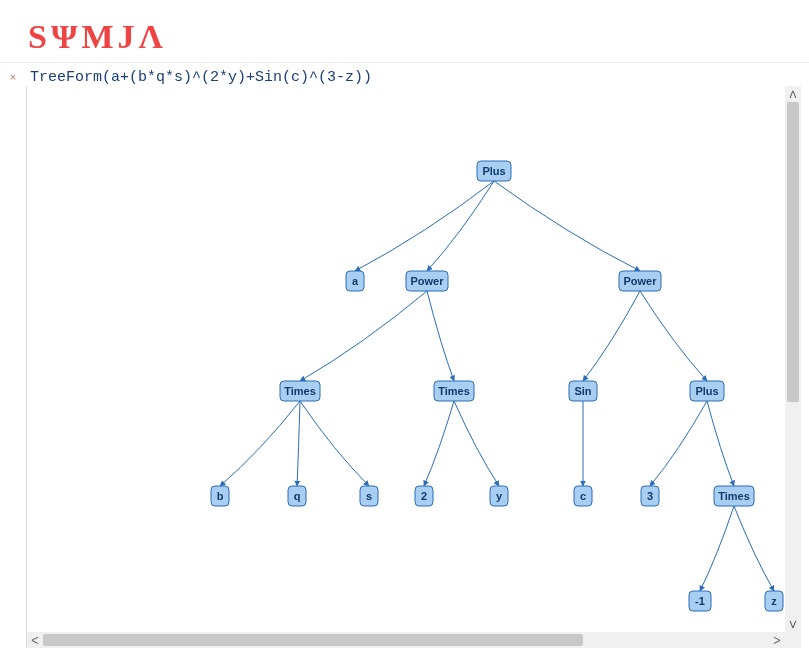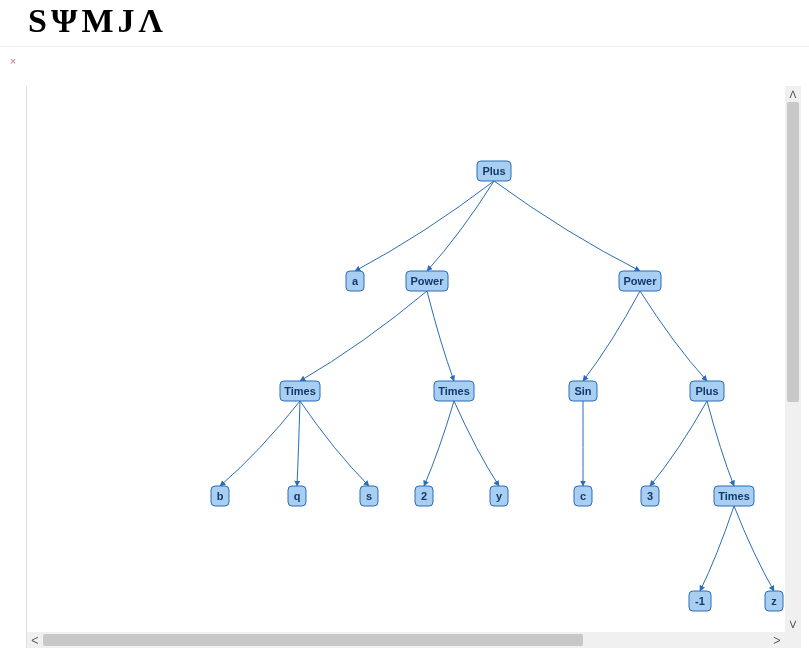--- a/index.html
+++ b/index.html
@@ -10,22 +10,22 @@
     width: 809px;
     height: 656px;
     overflow: hidden;
     position: relative;
   }
   .logo {
     font-family: 'Times New Roman', serif;
     font-size: 34px;
     font-weight: 600;
     letter-spacing: 4px;
-    padding: 2px 0 6px 28px;
-    color: #000000;
+    padding: 18px 0 6px 28px;
+    color: #ef4444;
   }
   .input-row {
     display: flex;
     align-items: flex-start;
     padding: 6px 0 0 0;
     border-top: 1px solid #eee;
   }
   .close-x {
     width: 26px;
     text-align: center;
@@ -146,20 +146,21 @@
     background:#f0f0f0;
   }
 </style>
 </head>
 <body>
 
 <div class="logo">SΨMJΛ</div>
 
 <div class="input-row">
   <div class="close-x">×</div>
+  <div class="input-text">TreeForm(a+(b*q*s)^(2*y)+Sin(c)^(3-z))</div>
 </div>
 
 <div class="output-area">
   <div class="canvas-wrap">
     <svg class="tree" id="tree-svg" width="900" height="560">
       <defs>
         <marker id="arrow" viewBox="0 0 10 10" refX="9" refY="5" markerWidth="6" markerHeight="6" orient="auto-start-reverse">
           <path d="M 0 0 L 10 5 L 0 10 z" fill="#2a6db8"></path>
         </marker>
       </defs>

